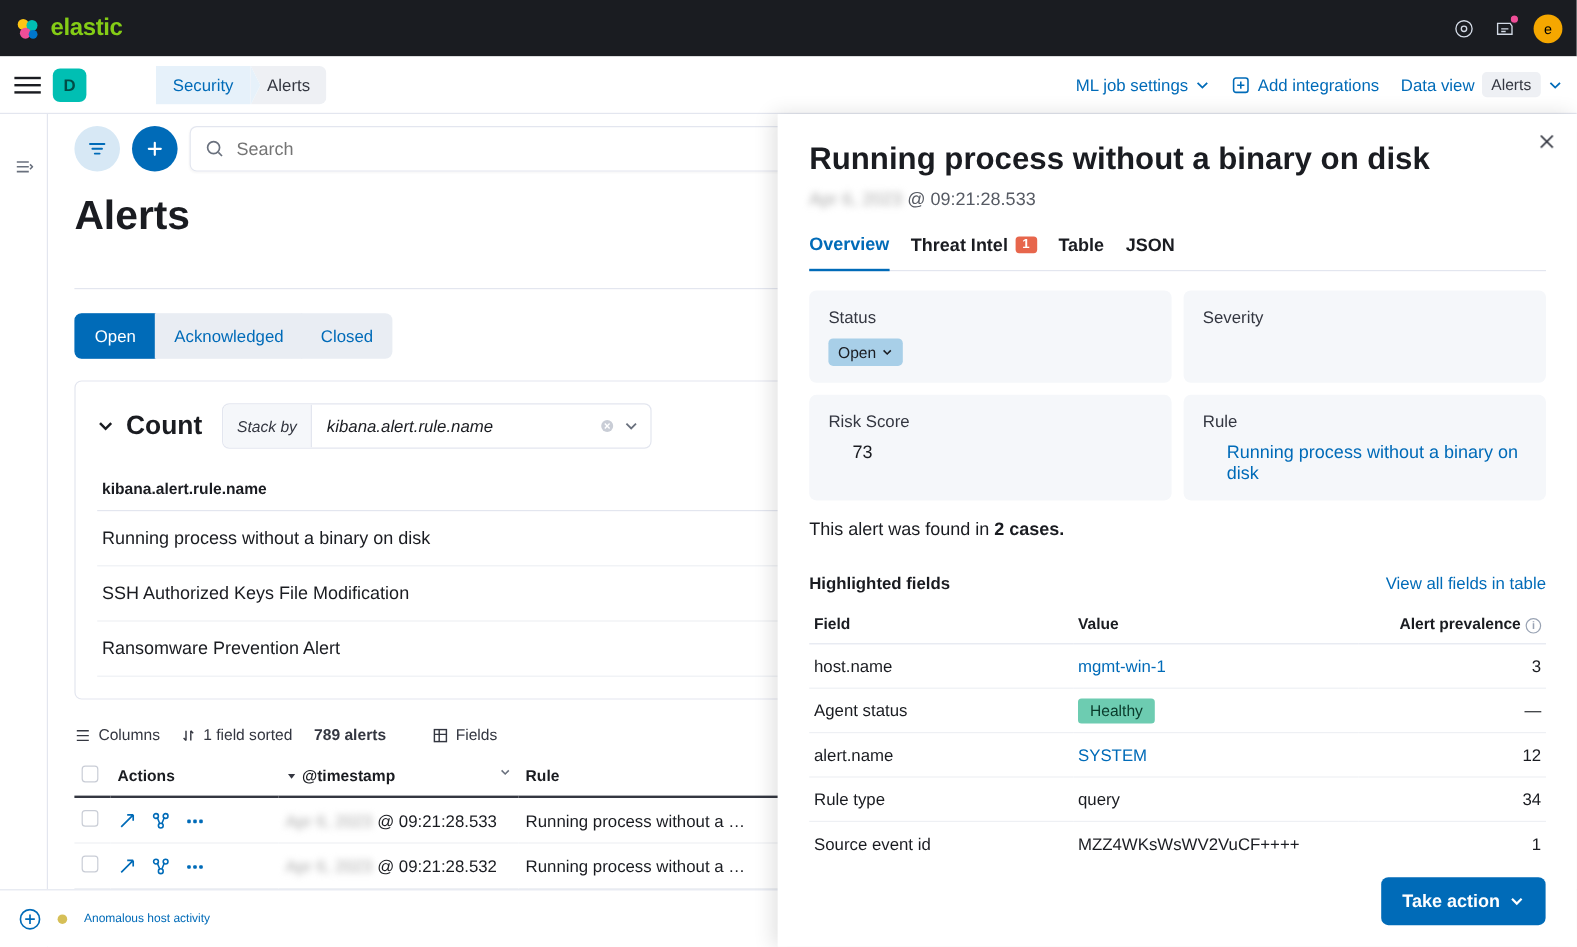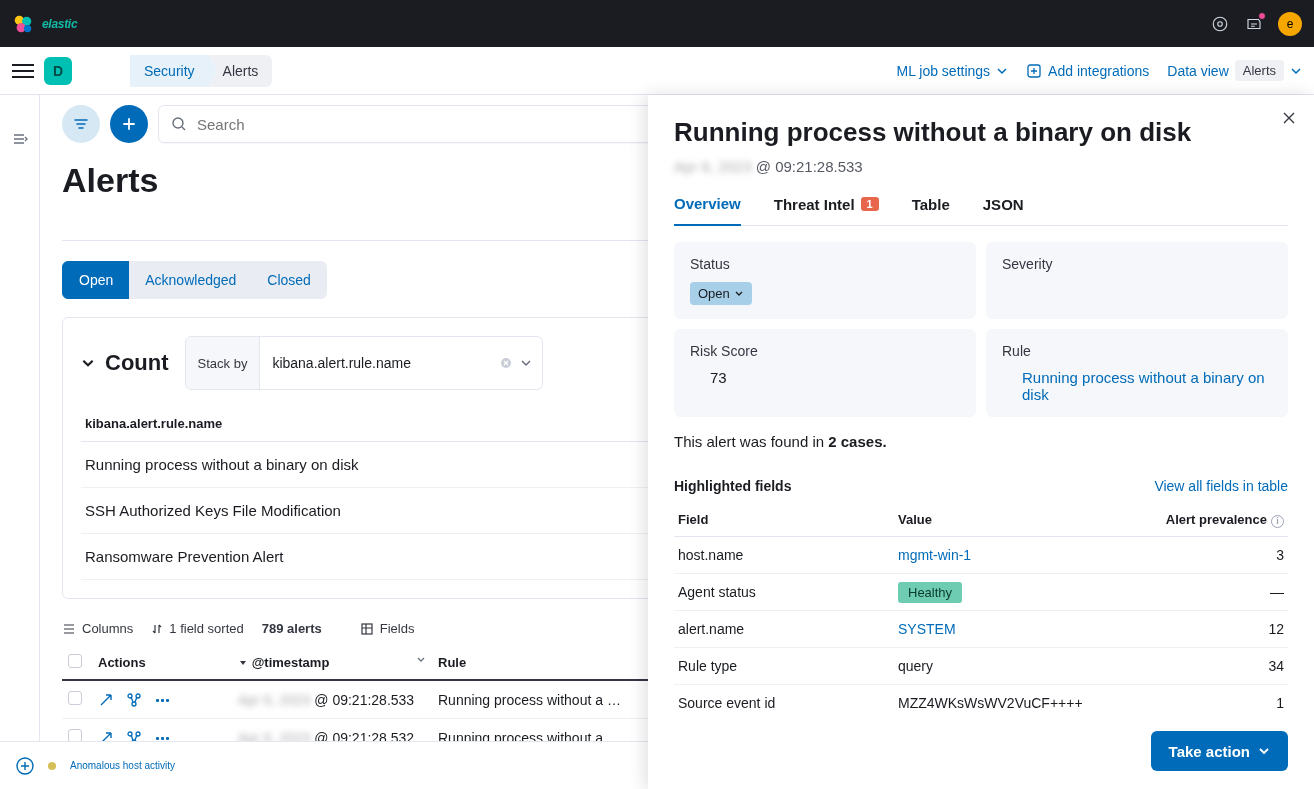--- a/index.html
+++ b/index.html
@@ -3,21 +3,21 @@
 <meta charset="utf-8">
 <style>
 * { box-sizing: border-box; margin: 0; padding: 0; font-family: -apple-system, BlinkMacSystemFont, "Segoe UI", Helvetica, Arial, sans-serif; }
 body { background: #fff; color: #1a1c21; font-size: 14px; overflow: hidden; }
 
 
 .topbar { background: #1a1c21; height: 47px; display: flex; align-items: center; padding: 0 12px; justify-content: space-between; }
 .topbar-left { display: flex; align-items: center; gap: 8px; }
 .logo-cluster { width: 22px; height: 22px; position: relative; }
 .logo-cluster svg { width: 22px; height: 22px; }
-.logo-text { color: #14b8a6; font-weight: 700; font-size: 12px; letter-spacing: -0.3px; font-style: italic; }
+.logo-text { color: #84cc16; font-weight: 700; font-size: 20px; letter-spacing: -0.3px; }
 .topbar-right { display: flex; align-items: center; gap: 14px; }
 .topbar-icon { width: 20px; height: 20px; color: #d3dae6; display:flex; align-items:center; justify-content:center; position:relative; }
 .notif-dot { position:absolute; top:-2px; right:-2px; width:8px; height:8px; border-radius:50%; background:#f04e98; border:1px solid #1a1c21; }
 .avatar { width: 24px; height: 24px; border-radius: 50%; background: #f5a700; color:#000; display:flex; align-items:center; justify-content:center; font-size:12px; font-weight:500; }
 
 
 .subnav { height: 48px; border-bottom: 1px solid #e3e6ef; display:flex; align-items:center; padding: 0 12px; justify-content: space-between; background:#fff; }
 .subnav-left { display:flex; align-items:center; gap:10px; }
 .hamburger { width:22px; display:flex; flex-direction:column; gap:4px; cursor:pointer; }
 .hamburger span { height:2px; background:#1a1c21; }
@@ -52,21 +52,21 @@
 .tab-btn { height:38px; padding:0 16px; border:1px solid #c9cdd6; border-radius:6px; display:flex; align-items:center; font-size:14px; cursor:pointer; }
 .tab-btn + .tab-btn { margin-left:-1px; border-radius:0; }
 .tab-btn:first-child { border-radius:6px 0 0 6px; }
 .tab-btn:last-child { border-radius:0 6px 6px 0; }
 .tab-btn.active { background:#006bb8; color:#fff; border-color:#006bb8; }
 .tab-btn.inactive { background:#e9edf3; color:#006bb8; border:none; }
 
 .panel { border:1px solid #e3e6ef; border-radius:6px; padding:18px; margin-bottom:22px; }
 .panel-head { display:flex; align-items:center; gap:16px; margin-bottom:16px; }
 .panel-title { font-size:22px; font-weight:700; display:flex; align-items:center; gap:10px; }
-.stack-ctrl { display:flex; align-items:center; border:1px solid #e3e6ef; border-radius:6px; height:54px; overflow:hidden; }
+.stack-ctrl { display:flex; align-items:center; border:1px solid #e3e6ef; border-radius:6px; height:38px; overflow:hidden;font-style:italic; }
 .stack-lbl { background:#f5f7fa; padding:0 12px; height:100%; display:flex; align-items:center; font-size:13px; color:#343741; border-right:1px solid #e3e6ef; }
 .stack-val { padding:0 12px; font-size:14px; flex:1; min-width:230px; }
 .stack-icons { display:flex; gap:8px; padding:0 10px; color:#98a2b3; }
 
 .count-tbl { width:100%; border-collapse:collapse; }
 .count-tbl th { text-align:left; font-size:13px; font-weight:600; padding:10px 4px; border-bottom:1px solid #e3e6ef; }
 .count-tbl th:last-child { text-align:right; }
 .count-tbl td { padding:14px 4px; border-bottom:1px solid #eef0f4; font-size:15px; }
 .count-tbl td:last-child { text-align:right; }
 
@@ -87,21 +87,21 @@
 .footer-link { color:#006bb8; font-size:10px; }
 
 
 .flyout { position:absolute; right:0; top:95px; bottom:0; width:666px; background:#fff; box-shadow: -4px 0 16px rgba(0,0,0,0.12); display:flex; flex-direction:column; z-index:50; }
 .fly-body { padding:22px 26px 0 26px; flex:1; overflow:auto; }
 .fly-close { position:absolute; top:16px; right:18px; color:#343741; cursor:pointer; font-size:16px; }
 .fly-title { font-size:26px; font-weight:700; margin-bottom:10px; }
 .fly-time { color:#565a63; font-size:15px; margin-bottom:20px; }
 .fly-time .blur { filter:blur(3px); }
 
-.fly-tabs { display:flex; gap:33px; border-bottom:1px solid #e3e6ef; margin-bottom:16px; }
+.fly-tabs { display:flex; gap:18px; border-bottom:1px solid #e3e6ef; margin-bottom:16px; }
 .fly-tab { padding:0 0 12px 0; font-size:15px; font-weight:600; cursor:pointer; display:flex; align-items:center; gap:6px; }
 .fly-tab.active { color:#006bb8; border-bottom:2px solid #006bb8; margin-bottom:-1px; }
 .badge-count { background:#e7664c; color:#fff; font-size:11px; padding:1px 6px; border-radius:3px; font-weight:700; }
 
 .info-grid { display:grid; grid-template-columns:1fr 1fr; gap:10px; margin-bottom:16px; }
 .info-card { background:#f5f7fa; border-radius:6px; padding:14px 16px; }
 .info-lbl { font-size:14px; color:#343741; margin-bottom:10px; }
 .info-val { font-size:15px;margin-left:20px; }
 .badge-open { background:#a8cfe8; padding:4px 8px; border-radius:4px; font-size:13px; display:inline-flex; align-items:center; gap:4px; }
 .sev { display:flex; align-items:center; gap:8px; }

